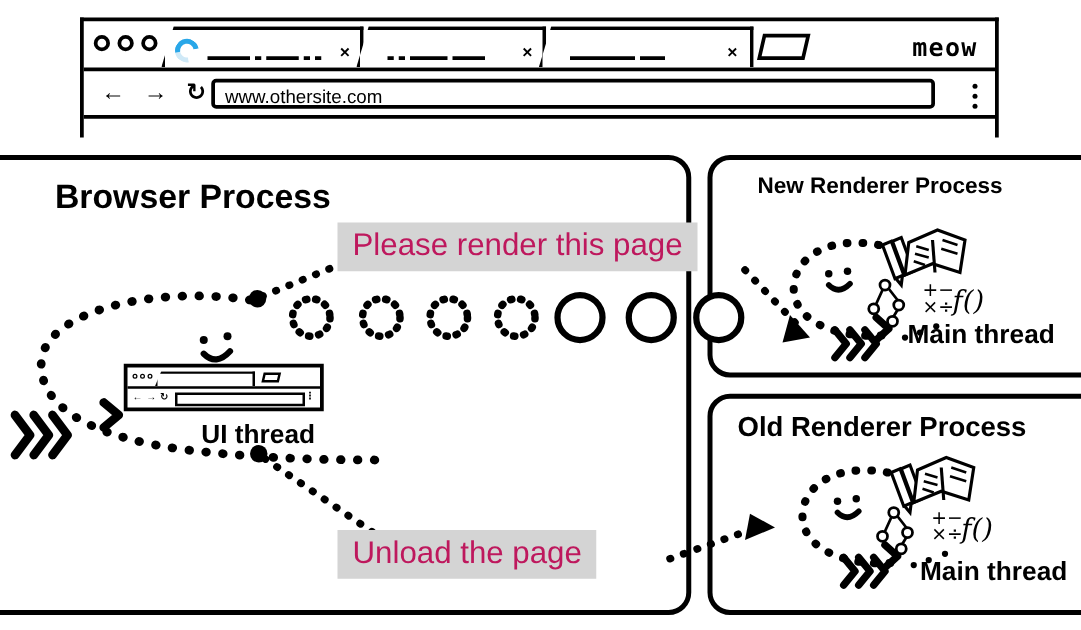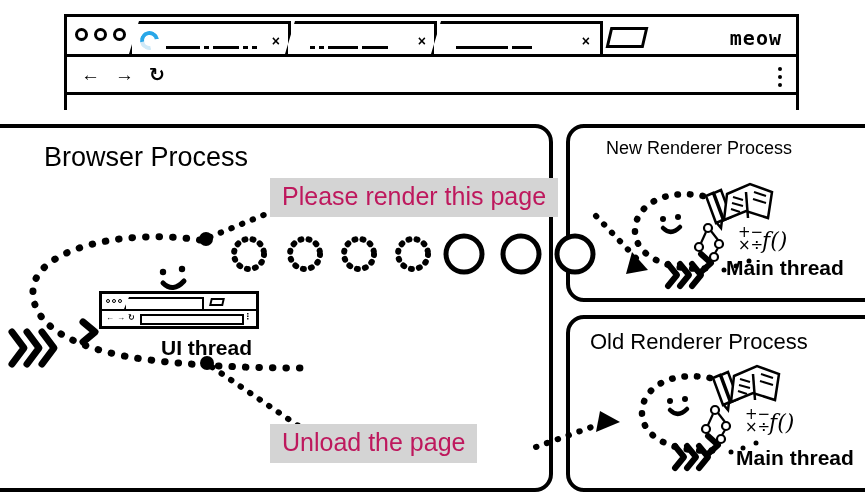--- a/index.html
+++ b/index.html
@@ -57,21 +57,21 @@
   }
   #url-text{position:absolute;left:8px;top:3px;font-size:15px;white-space:nowrap;}
   #menu-dots{position:absolute;right:14px;top:10px;}
   #menu-dots i{display:block;width:4px;height:4px;border-radius:50%;background:#000;margin-bottom:4px;}
 
   
   .panel{position:absolute;border:4px solid #000;background:#fff;box-sizing:border-box;}
   #browser-process{left:-8px;top:124px;width:561px;height:368px;border-radius:0 18px 18px 0;}
   #new-renderer{left:566px;top:124px;width:307px;height:178px;border-radius:18px 0 0 18px;}
   #old-renderer{left:566px;top:315px;width:307px;height:177px;border-radius:18px 0 0 18px;}
-  .panel-title{position:absolute;font-weight:normal;white-space:nowrap;}
+  .panel-title{position:absolute;font-weight:bold;white-space:nowrap;}
   #browser-process .panel-title{left:48px;top:14px;font-size:27px;}
   #new-renderer .panel-title{left:36px;top:10px;font-size:18px;}
   #old-renderer .panel-title{left:20px;top:10px;font-size:22px;}
 
   
   .msg{
     position:absolute;background:#d4d4d4;color:#be185d;
     font-size:25px;padding:4px 12px 6px;white-space:nowrap;z-index:6;
   }
   #msg-render{left:270px;top:178px;}
@@ -137,20 +137,23 @@
       </div>
 
       <div class="newtab"></div>
       <div id="meow">meow</div>
     </div>
 
     <div id="toolbar">
       <span class="navbtn" style="left:14px">←</span>
       <span class="navbtn" style="left:48px">→</span>
       <span class="navbtn" style="left:82px">↻</span>
+      <div id="url-bar">
+        <span id="url-text" title="Search or enter address">www.othersite.com</span>
+      </div>
       <div id="menu-dots">
         <i></i>
           <i></i>
           <i></i>
       </div>
     </div>
   </div>
 
   <div class="panel" id="browser-process">
     <div class="panel-title">Browser Process</div>

